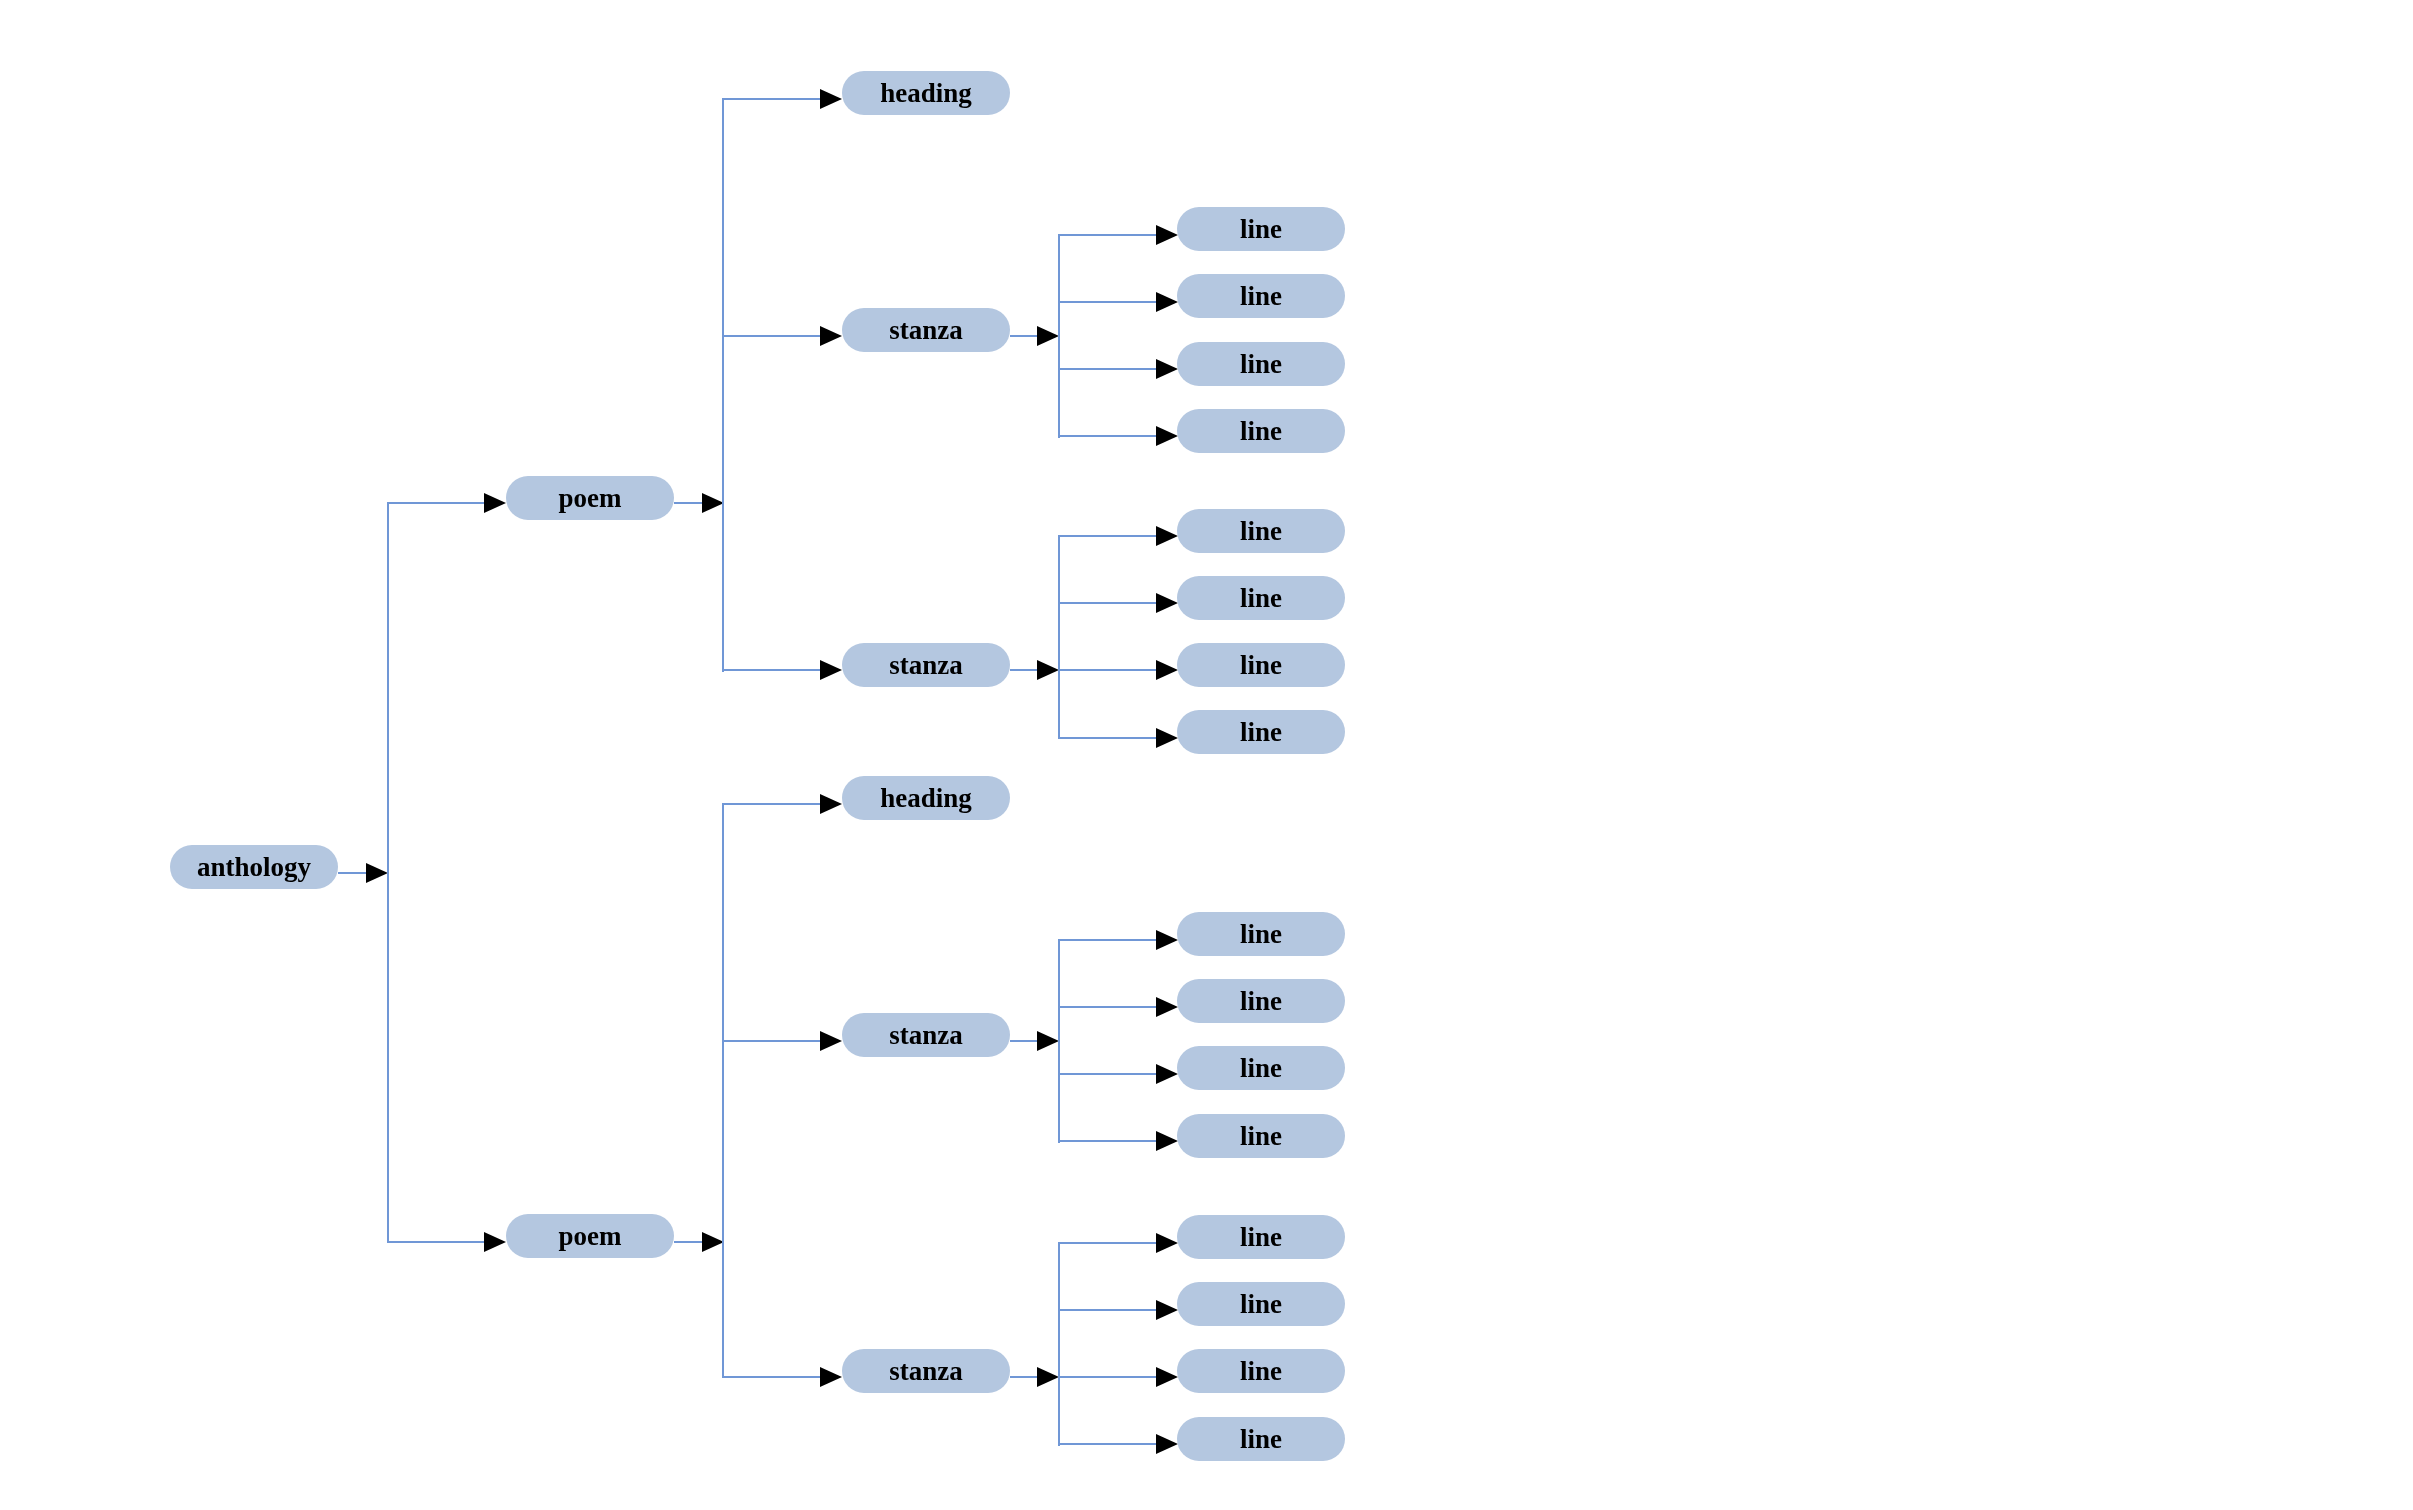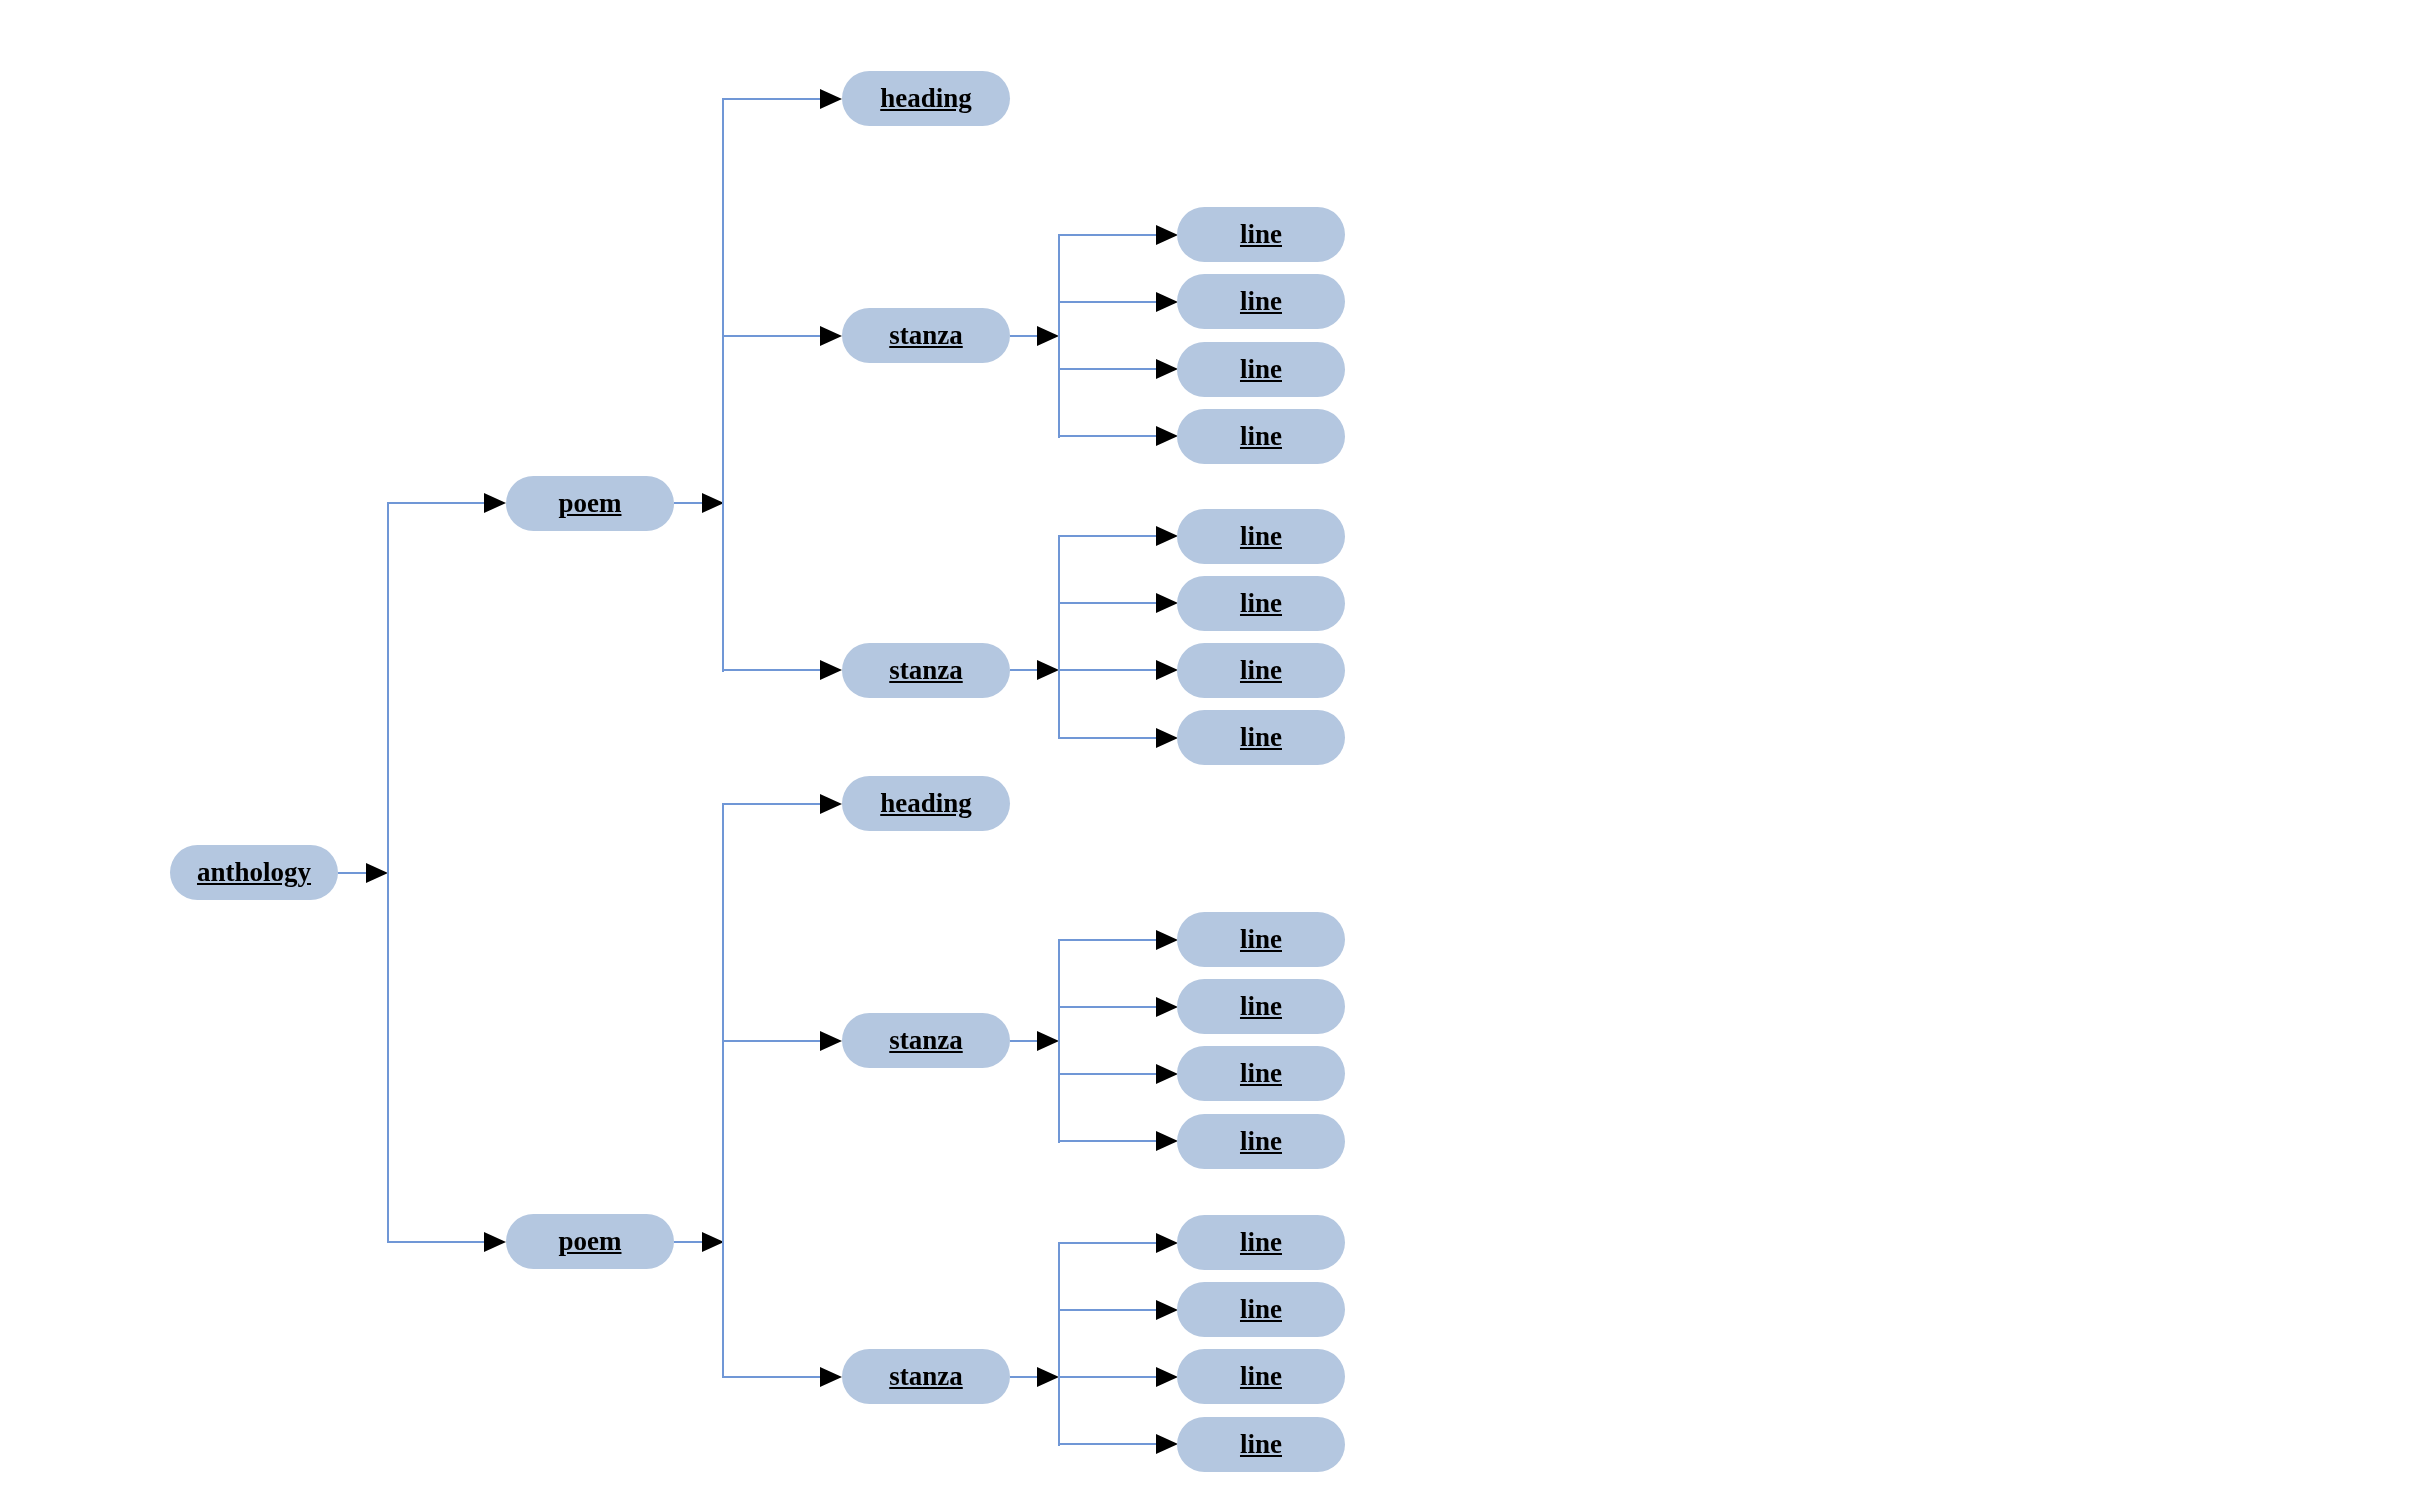--- a/index.html
+++ b/index.html
@@ -7,32 +7,31 @@
     position:relative;
     width:2413px;
     height:1511px;
     background:var(--bg,#ffffff);
     overflow:hidden;
     font-family:"Liberation Serif","DejaVu Serif",serif;
   }
   .node{
     position:absolute;
     width:168px;
-    height:55px;
+    height:44px;
     border-radius:28px;
     background:var(--node-fill,#b4c7e0);
     color:var(--label-text,#000000);
     font-weight:bold;
     font-size:27px;
     display:flex;
     align-items:center;
     justify-content:center;
     line-height:1;
     user-select:none;
-    text-decoration:underline;
   }
   .edge{
     position:absolute;
     background:var(--edge,#7097d6);
   }
   .arrowhead{
     position:absolute;
     width:0;height:0;
     border-top:10px solid transparent;
     border-bottom:10px solid transparent;

